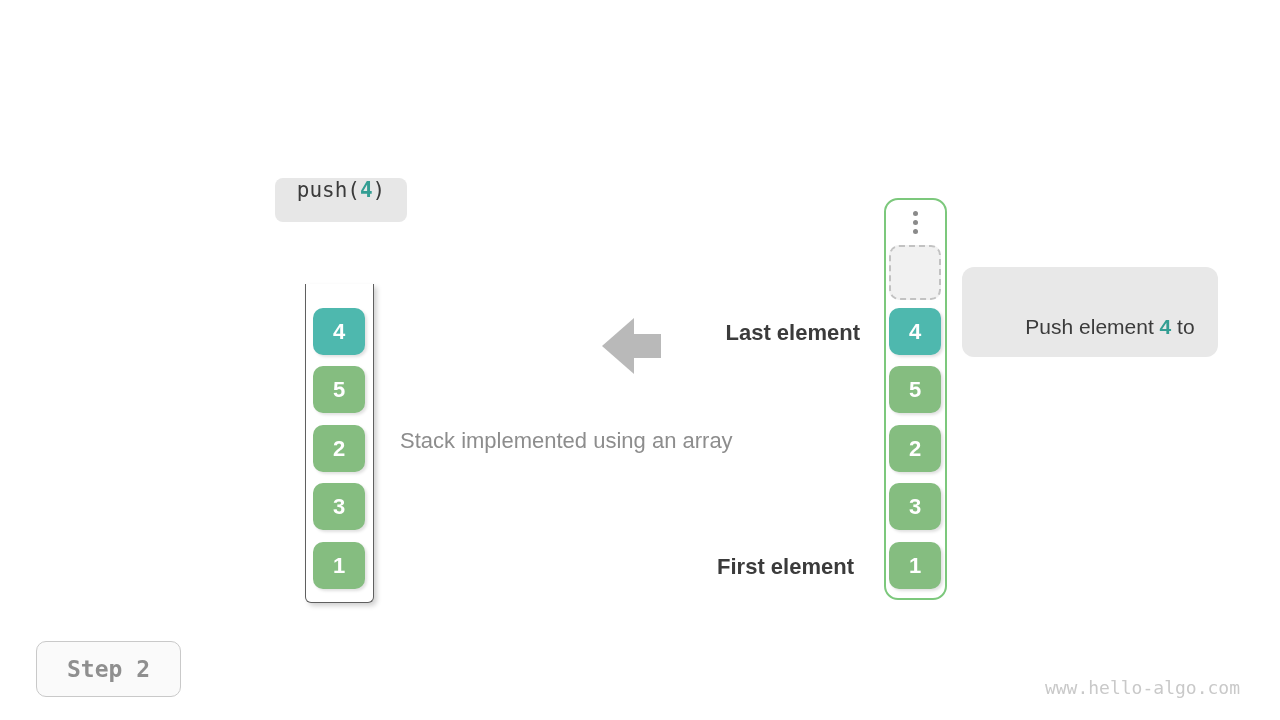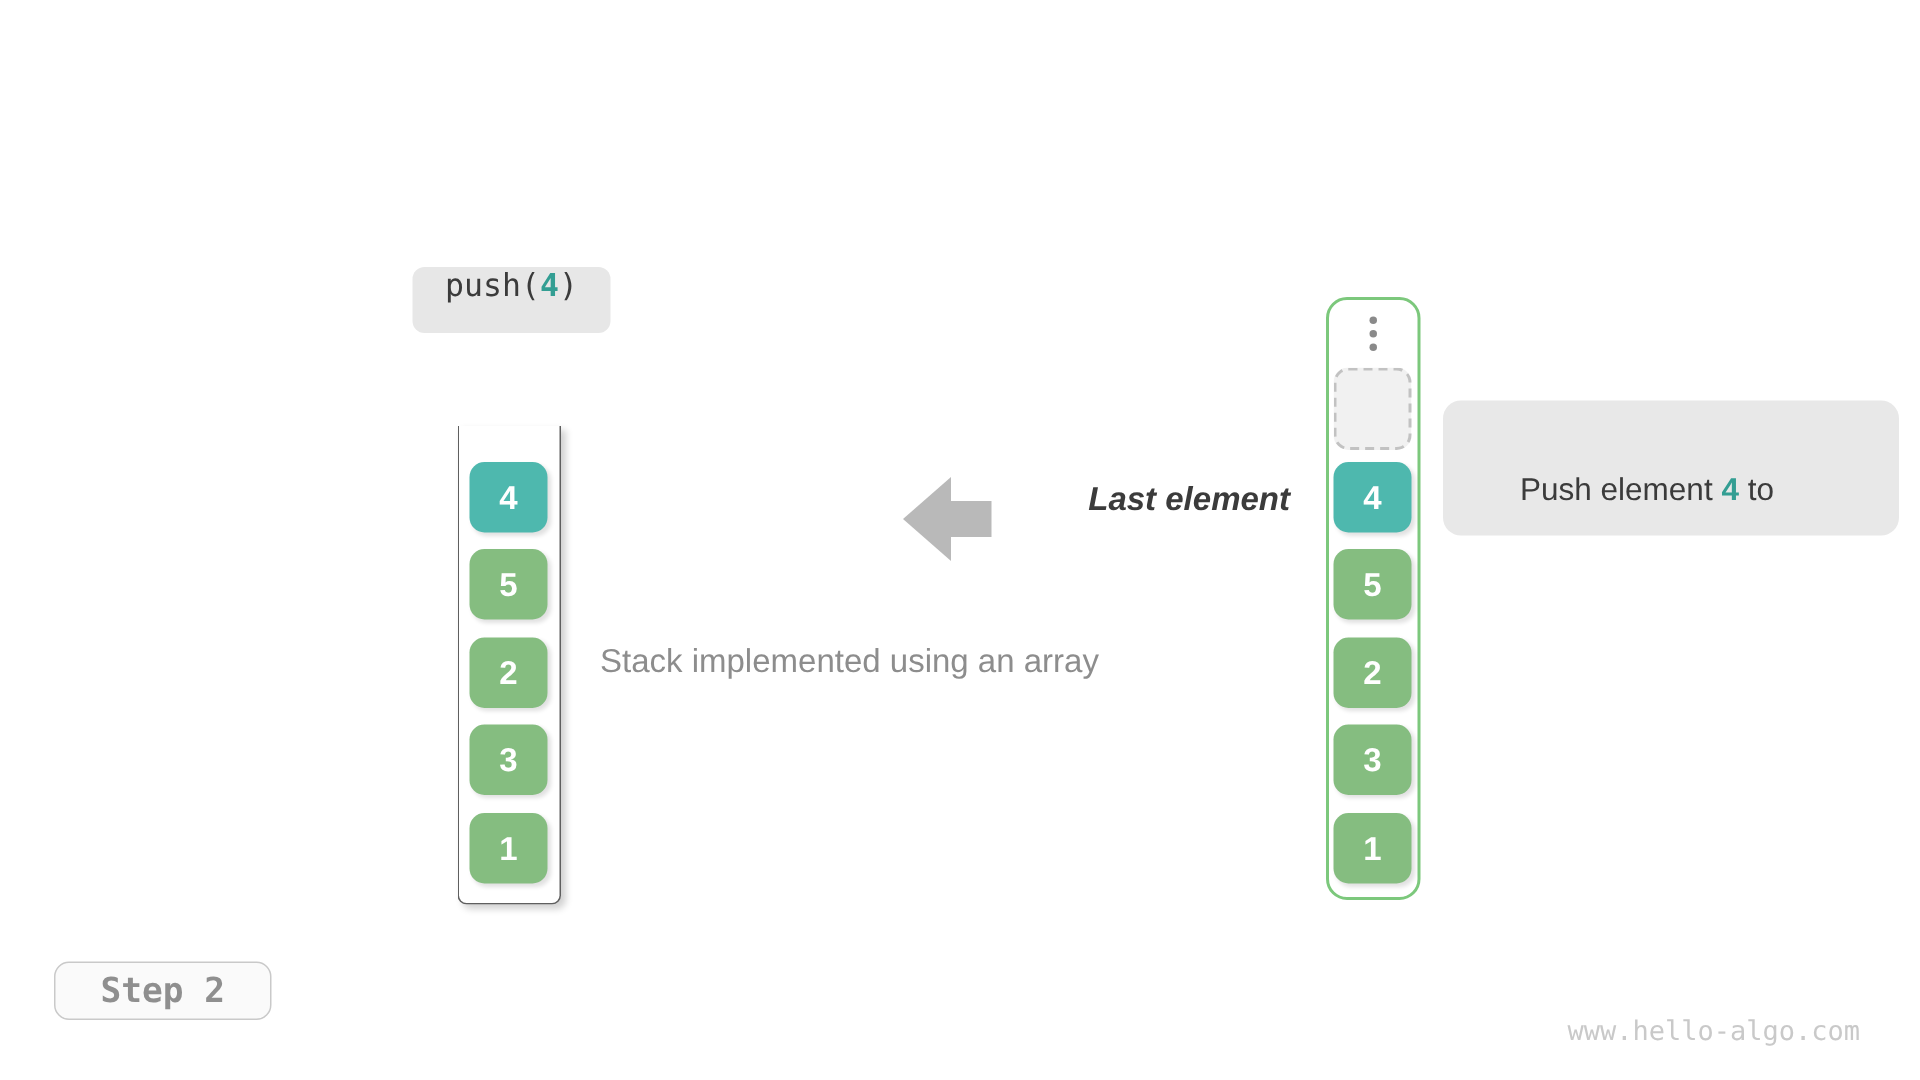--- a/index.html
+++ b/index.html
@@ -63,42 +63,42 @@
     border-right: 32px solid var(--arrow-gray);
   }
   .arrow-tail {
     position: absolute; left: 32px; top: 16px; width: 27px; height: 24px;
     background: var(--arrow-gray);
   }
 
   
   .last-label {
     position: absolute; left: 700px; top: 320px; width: 160px;
-    text-align: right; font-size: 22px; font-weight: bold; color: var(--text-dark); font-style: italic;
+    text-align: right; font-size: 22px; font-weight: bold; color: var(--text-dark);
   }
   .first-label {
     position: absolute; left: 700px; top: 554px; width: 154px;
     text-align: right; font-size: 22px; font-weight: bold; color: var(--text-dark);
   }
   .caption {
     position: absolute; left: 400px; top: 428px; width: 480px;
     text-align: left; font-size: 22px; color: var(--text-gray);
   }
 
   
   .bubble {
-    position: absolute; left: 962px; top: 267px; width: 304px; height: 90px;
+    position: absolute; left: 962px; top: 267px; width: 256px; height: 90px;
     background: var(--bubble-bg); border-radius: 12px;
-    padding: 15px 20px 0 28px;
+    padding: 15px 20px 0 40px;
     font-size: 21px; line-height: 30px; color: var(--text-dark); white-space: pre-wrap;
   }
 
   
   .step-badge {
-    position: absolute; left: 36px; top: 641px; width: 145px; height: 39px;
+    position: absolute; left: 36px; top: 641px; width: 145px; height: 56px;
     background: var(--badge-bg); border: 1.5px solid var(--badge-border); border-radius: 10px;
     display: flex; align-items: center; justify-content: center;
     font-family: "DejaVu Sans Mono", "Liberation Mono", monospace;
     font-weight: bold; font-size: 23px; color: var(--badge-text);
   }
 
   
   .watermark {
     position: absolute; right: 40px; top: 677px;
     font-family: "DejaVu Sans Mono", "Liberation Mono", monospace;
@@ -122,20 +122,21 @@
     <div class="cell lt4">1</div>
   </div>
 
   <div class="arrow">
     <div class="arrow-head"></div>
     <div class="arrow-tail"></div>
   </div>
 
   <div class="caption">Stack implemented using an array</div>
   <div class="last-label">Last element</div>
+  <div class="first-label">First element</div>
 
   <div class="right-stack">
     <div class="dots">
         <i></i>
         <i></i>
         <i></i>
       </div>
     <div class="empty-slot"></div>
     <div class="cell teal rt0">4</div>
     <div class="cell rt1">5</div>

